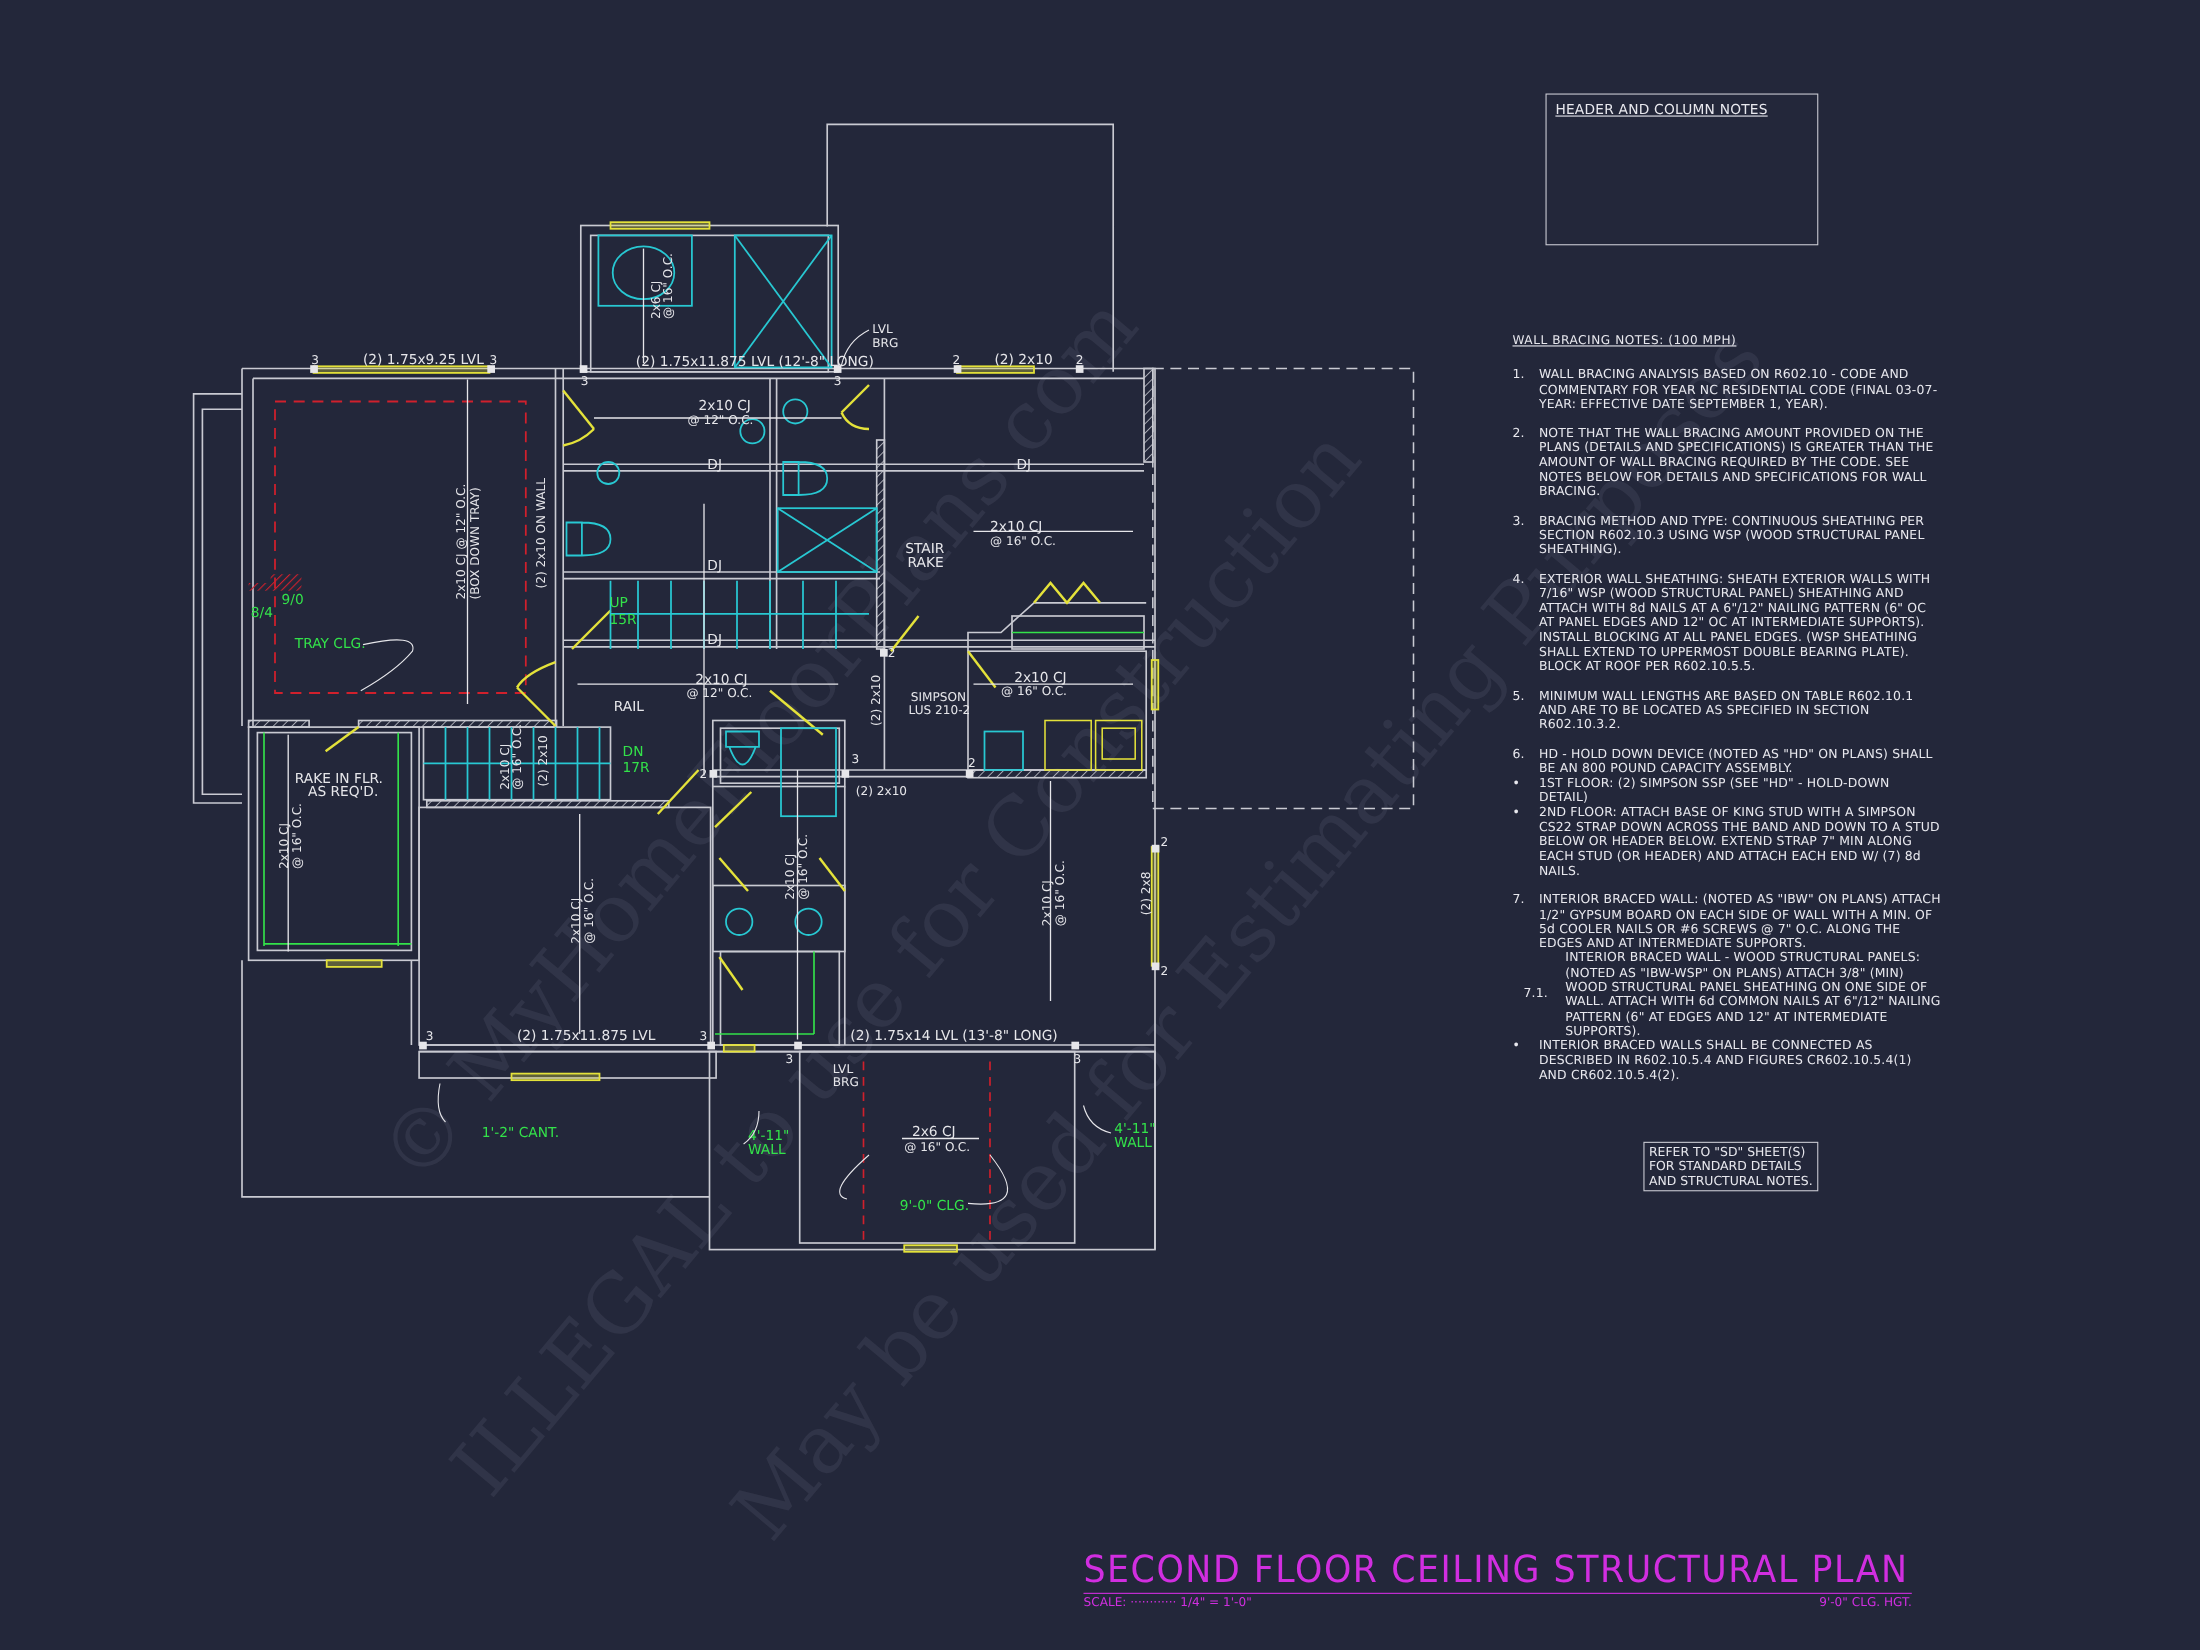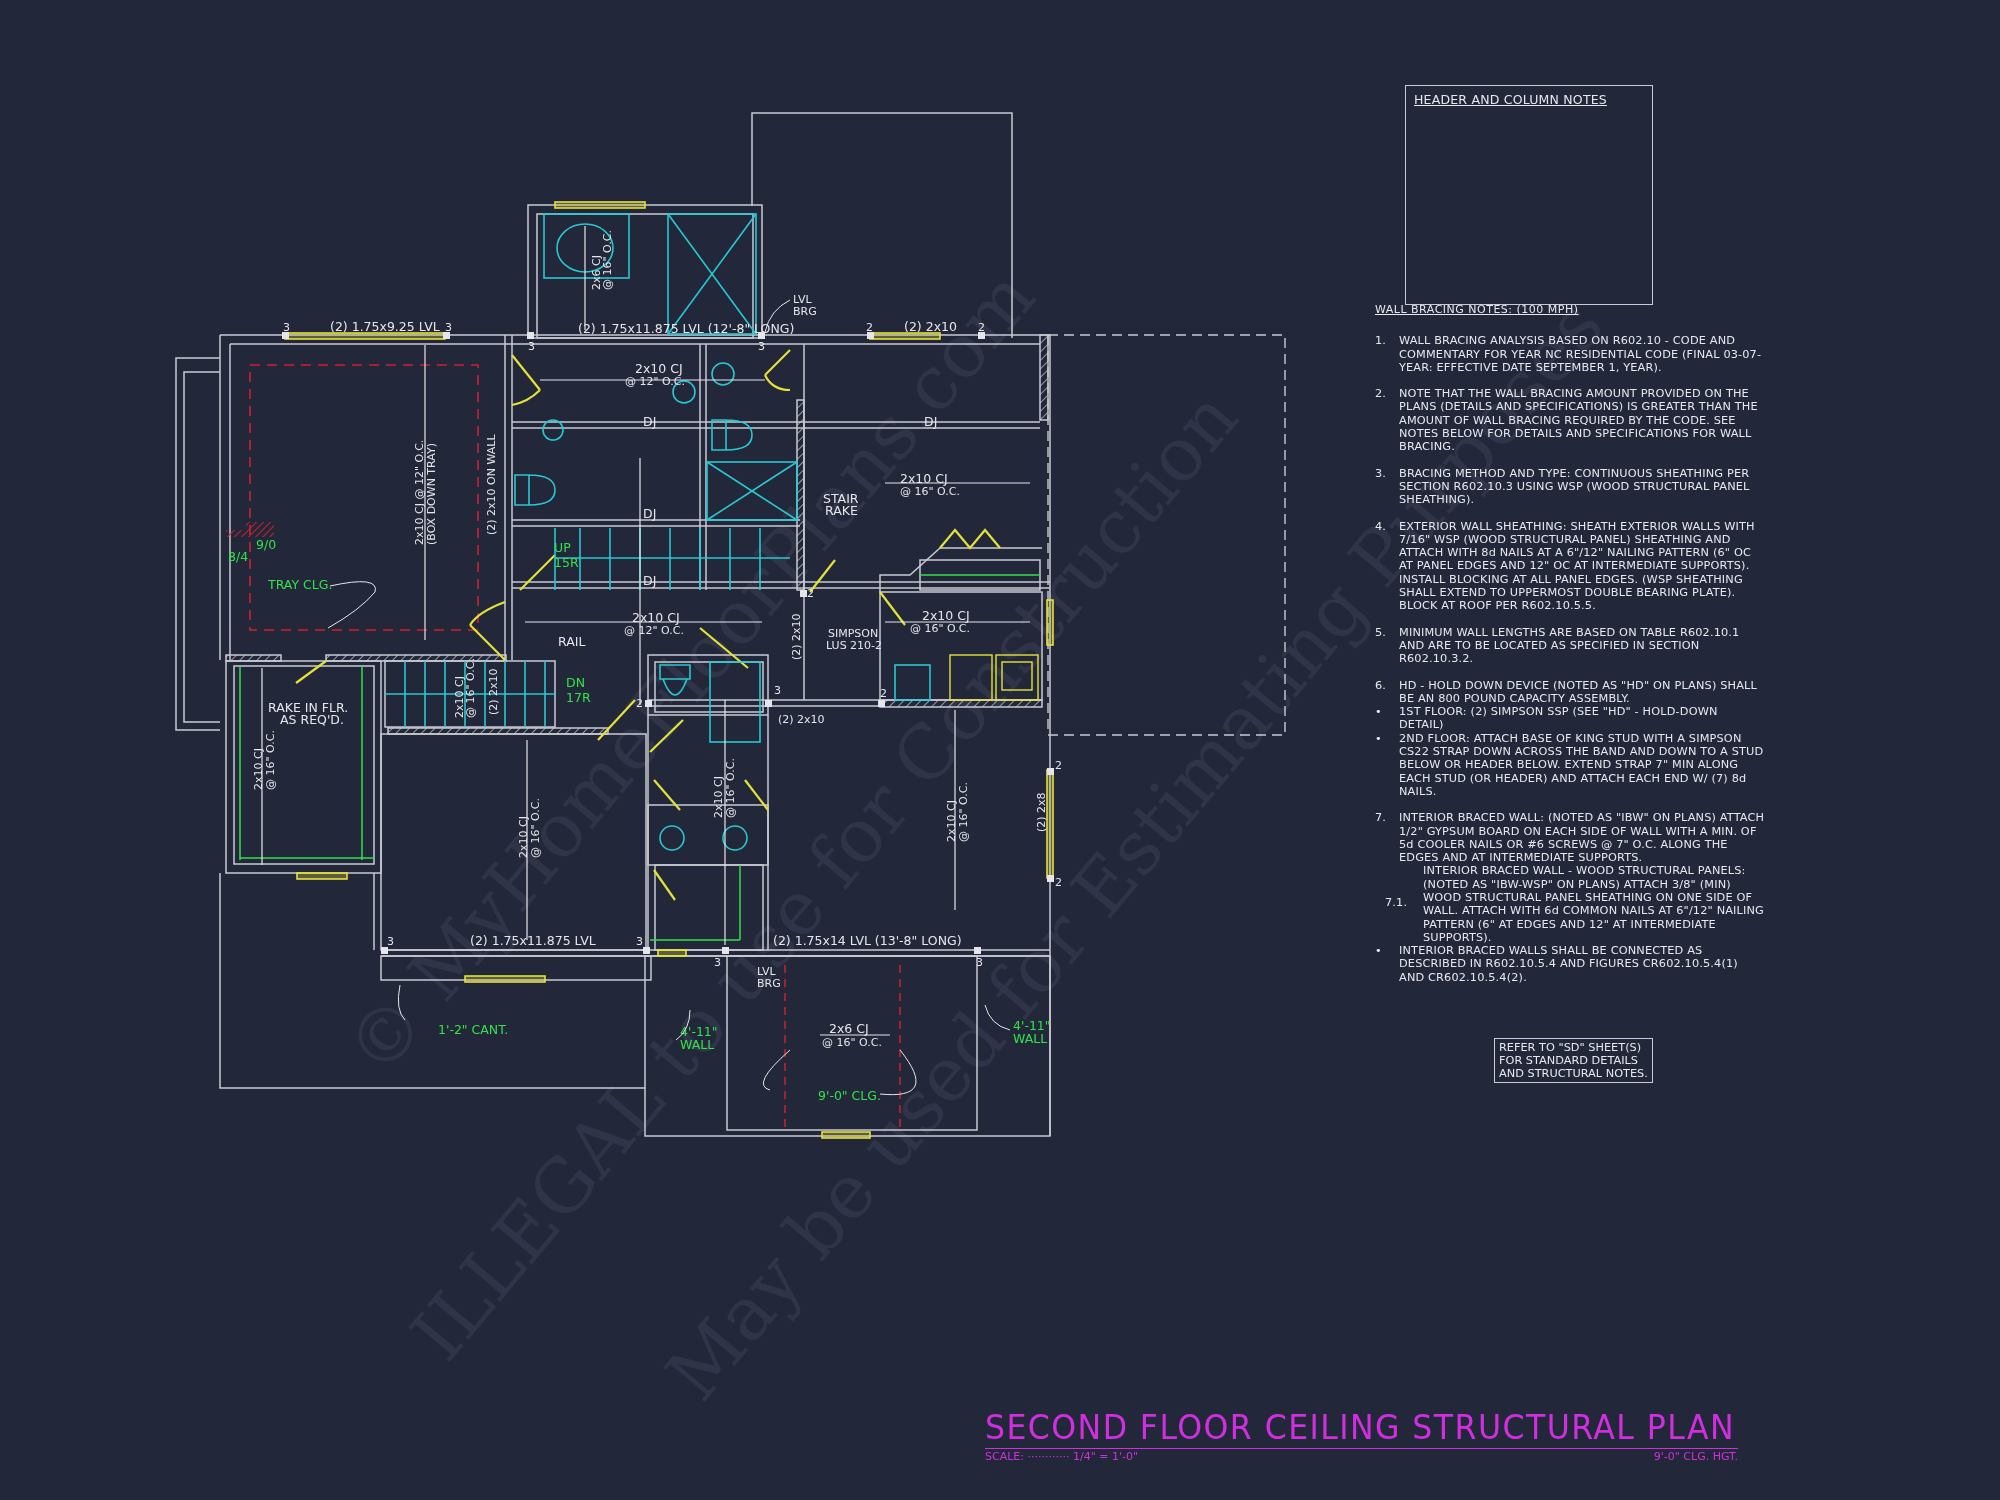--- a/index.html
+++ b/index.html
@@ -355,21 +355,21 @@
     <path d="M330,586 Q380,575 375,592 Q360,610 328,628"></path>
     <path d="M405,1020 Q395,1010 400,985"></path>
     <path d="M770,1090 Q750,1085 790,1050"></path>
     <path d="M880,1094 Q940,1100 900,1050"></path>
     <path d="M676,1040 Q690,1030 690,1010"></path>
     <path d="M1010,1030 Q990,1025 985,1005"></path>
     <path d="M790,300 Q770,310 765,332"></path>
   </g>
 </svg>
 
-<div class="notes-box" style="left:1405px; top:85px; width:248px; height:220px; padding:7px 8px 0 8px; box-sizing:border-box;">
+<div class="notes-box" style="left:1405px; top:85px; width:248px; height:138px; padding:7px 8px 0 8px; box-sizing:border-box;">
   <div class="notes-title">HEADER AND COLUMN NOTES</div>
 </div>
 
 <div class="wb">
   <div class="wb-title">WALL BRACING NOTES: (100 MPH)</div>
   <div class="wb-item">
     <span class="wb-num">1.</span>
     <span>WALL BRACING ANALYSIS BASED ON R602.10 - CODE AND COMMENTARY FOR YEAR NC RESIDENTIAL CODE (FINAL 03-07-YEAR: EFFECTIVE DATE SEPTEMBER 1, YEAR).</span>
   </div>
   <div class="wb-item">

